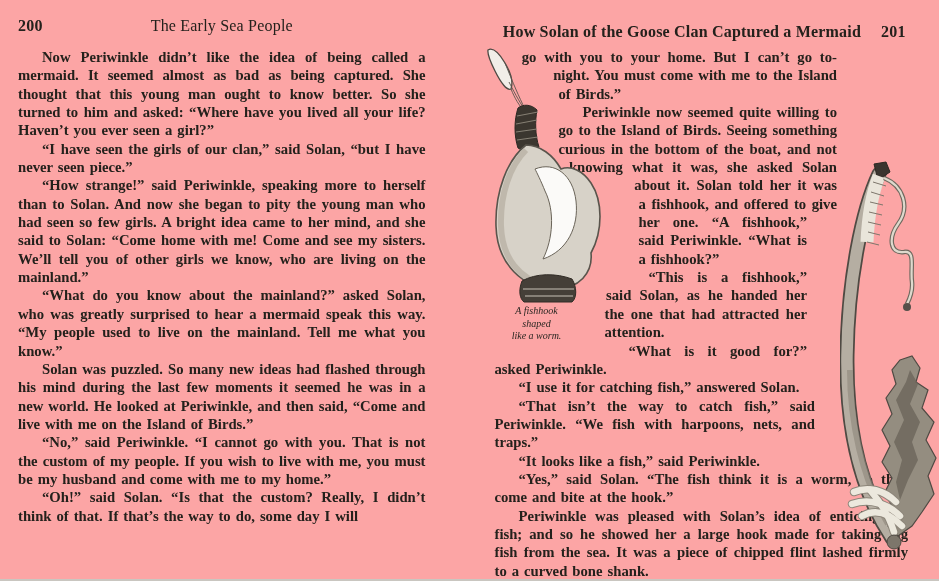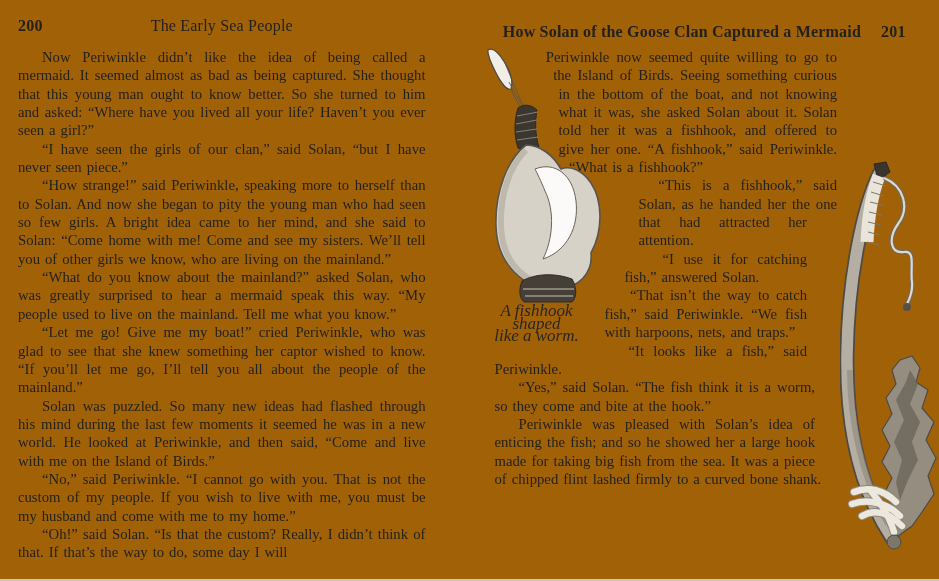--- a/index.html
+++ b/index.html
@@ -1,19 +1,19 @@
 <!DOCTYPE html>
 <html><head>
 <meta charset="utf-8">
 <style>
   html,body{margin:0;padding:0;background:#e9e7e3;}
   .book{
     position:relative;
     width:939px;height:581px;
-    background:#a16207;
+    background:#fca5a5;
     color:#24211c;
     font-family:"Liberation Serif","DejaVu Serif",serif;
     display:flex;
     overflow:hidden;
     border-bottom:2px solid #c9c6c0;
     box-sizing:border-box;
   }
   .page{
     position:relative;
     width:469.5px;height:100%;
@@ -31,20 +31,21 @@
   .page-right .runhead{font-size:16px;margin:6px;font-weight:bold;}
 
   .bodytext{position:relative;}
   .bodytext p{
     margin:0;
     font-size:14.7px;
     line-height:18.35px;
     text-align:justify;
     text-indent:24px;
     word-spacing:0.09em;
+    font-weight:bold;
   }
   .bodytext p.noindent{text-indent:0;}
 
   
   .spacer-worm{
     float:left;width:146px;height:302px;margin-right:4px;
     shape-outside:polygon(0px 0px,10px 0px,12px 16px,38px 20px,58px 36px,64px 42px,
       64px 126px,90px 132px,144px 148px,144px 210px,130px 220px,110px 240px,
       110px 296px,10px 300px,0px 300px);
   }
@@ -54,21 +55,21 @@
       4px 176px,4px 300px,12px 306px,12px 404px,100px 404px);
   }
 
   .illus{position:absolute;margin:0;pointer-events:none;}
   .illus-worm{left:10px;top:44px;width:130px;height:260px;}
   .illus-hook{left:370px;top:160px;width:100px;height:402px;}
 
   .caption{
     position:absolute;margin:0;
     font-style:italic;
-    font-size:17px;line-height:12.6px;
+    font-size:10px;line-height:12.6px;
     text-align:center;
     white-space:pre-line;
     color:#2a2621;
   }
   .cap-worm{left:16px;top:305px;width:102px;}
   .cap-hook{left:372px;top:526px;width:94px;}
 </style>
 </head>
 <body>
 
@@ -77,38 +78,39 @@
   <section class="page page-left">
     <header class="pagehead">
       <span class="num-left">200</span>
       <span class="runhead">The Early Sea People</span>
     </header>
     <div class="bodytext">
       <p>Now Periwinkle didn’t like the idea of being called a mermaid.  It seemed almost as bad as being captured.  She thought that this young man ought to know better.  So she turned to him and asked: “Where have you lived all your life?  Haven’t you ever seen a girl?”</p>
       <p>“I have seen the girls of our clan,” said Solan, “but I have never seen piece.”</p>
       <p>“How strange!” said Periwinkle, speaking more to herself than to Solan.  And now she began to pity the young man who had seen so few girls.  A bright idea came to her mind, and she said to Solan: “Come home with me!  Come and see my sisters.  We’ll tell you of other girls we know, who are living on the mainland.”</p>
       <p>“What do you know about the mainland?” asked Solan, who was greatly surprised to hear a mermaid speak this way.  “My people used to live on the mainland.  Tell me what you know.”</p>
-      <p>“Let me go!  Give me my boat!” cried Periwinkle, who was glad to see that she knew something her captor wished to know.  “If you’ll let me go, I’ll tell you all about the people of the mainland.”</p>
       <p>Solan was puzzled.  So many new ideas had flashed through his mind during the last few moments it seemed he was in a new world.  He looked at Periwinkle, and then said, “Come and live with me on the Island of Birds.”</p>
       <p>“No,” said Periwinkle.  “I cannot go with you.  That is not the custom of my people.  If you wish to live with me, you must be my husband and come with me to my home.”</p>
       <p>“Oh!” said Solan.  “Is that the custom?  Really, I didn’t think of that.  If that’s the way to do, some day I will</p>
     </div>
   </section>
 
   <section class="page page-right">
     <header class="pagehead">
       <span class="runhead">How Solan of the Goose Clan Captured a Mermaid</span>
       <span>201</span>
     </header>
 
     <div class="bodytext">
       <div class="spacer-worm" aria-hidden="true"></div>
       <div class="spacer-hook" aria-hidden="true"></div>
+      <p class="noindent">go with you to your home.  But I can’t go to-night.  You must come with me to the Island of Birds.”</p>
       <p>Periwinkle now seemed quite willing to go to the Island of Birds.  Seeing something curious in the bottom of the boat, and not knowing what it was, she asked Solan about it.  Solan told her it was a fishhook, and offered to give her one.  “A fishhook,” said Periwinkle.  “What is a fishhook?”</p>
       <p>“This is a fishhook,” said Solan, as he handed her the one that had attracted her attention.</p>
+      <p>“What is it good for?” asked Periwinkle.</p>
       <p>“I use it for catching fish,” answered Solan.</p>
       <p>“That isn’t the way to catch fish,” said Periwinkle.  “We fish with harpoons, nets, and traps.”</p>
       <p>“It looks like a fish,” said Periwinkle.</p>
       <p>“Yes,” said Solan.  “The fish think it is a worm, so they come and bite at the hook.”</p>
       <p>Periwinkle was pleased with Solan’s idea of enticing the fish; and so he showed her a large hook made for taking big fish from the sea.  It was a piece of chipped flint lashed firmly to a curved bone shank.</p>
     </div>
 
     <figure class="illus illus-worm">
       <svg width="130" height="260" viewBox="0 0 130 260" xmlns="http://www.w3.org/2000/svg">
         <g>

